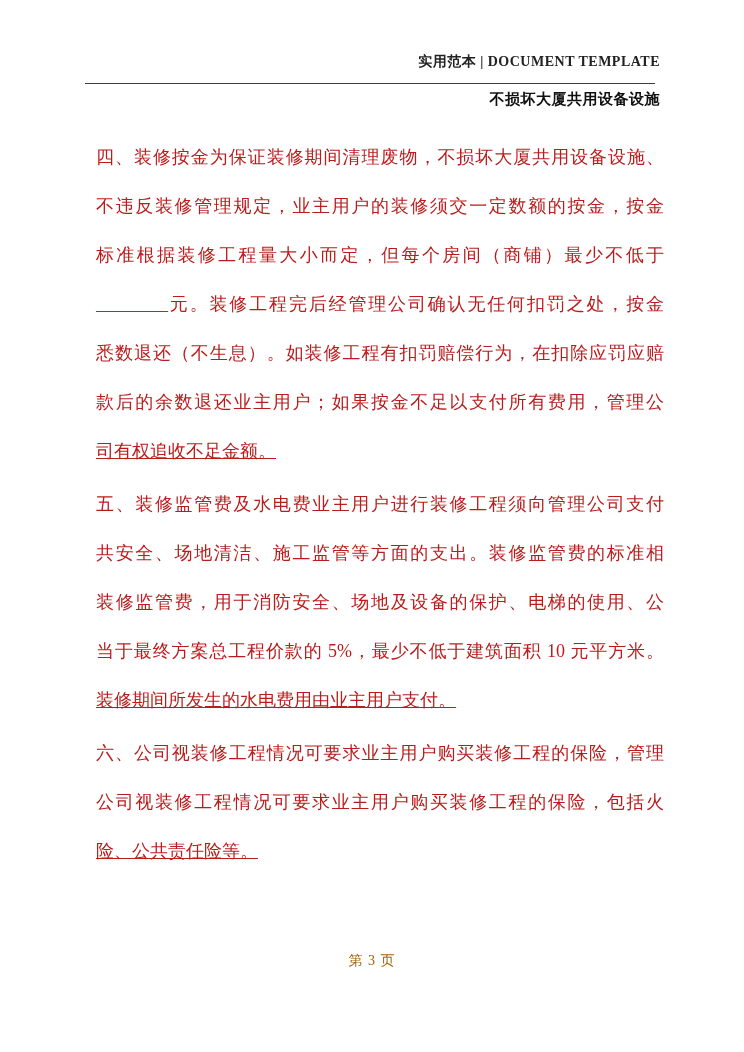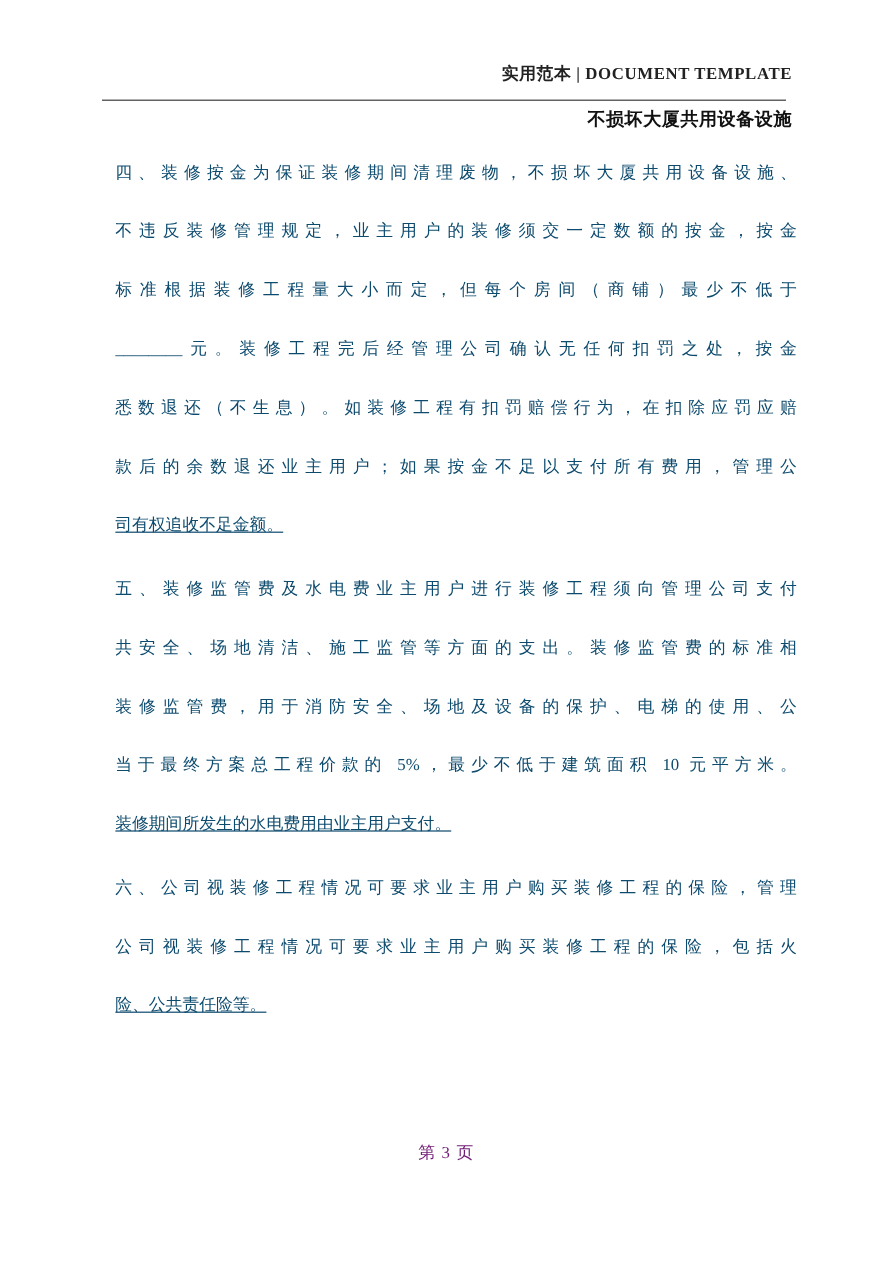--- a/index.html
+++ b/index.html
@@ -40,25 +40,25 @@
     top: 90px;
     right: 84px;
     font-size: 15px;
     font-weight: bold;
     color: #111111;
     letter-spacing: 0.5px;
     white-space: nowrap;
   }
   .doc-body {
     position: absolute;
-    top: 120px;
+    top: 133px;
     left: 96px;
     width: 568px;
-    font-size: 14px;
-    color: #0c4a6e;
+    font-size: 18px;
+    color: #b91c1c;
   }
   .para { margin: 0; }
   .para + .para { margin-top: 4px; }
   .line {
     height: 49px;
     line-height: 49px;
     text-align: justify;
     text-align-last: justify;
     text-justify: inter-character;
     overflow: hidden;
@@ -68,21 +68,21 @@
     text-align-last: left;
     text-decoration: underline;
   }
   .footer {
     position: absolute;
     top: 952px;
     left: 0;
     width: 744px;
     text-align: center;
     font-size: 14px;
-    color: #701a75;
+    color: #a16207;
     letter-spacing: 1px;
   }
 </style>
 </head>
 <body>
 
 <div class="page">
 
   <div class="tagline">实用范本 | DOCUMENT TEMPLATE</div>
 

